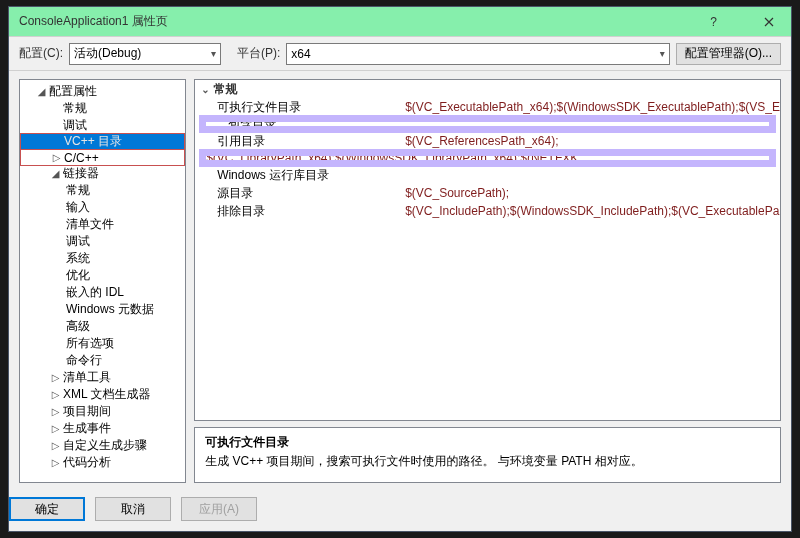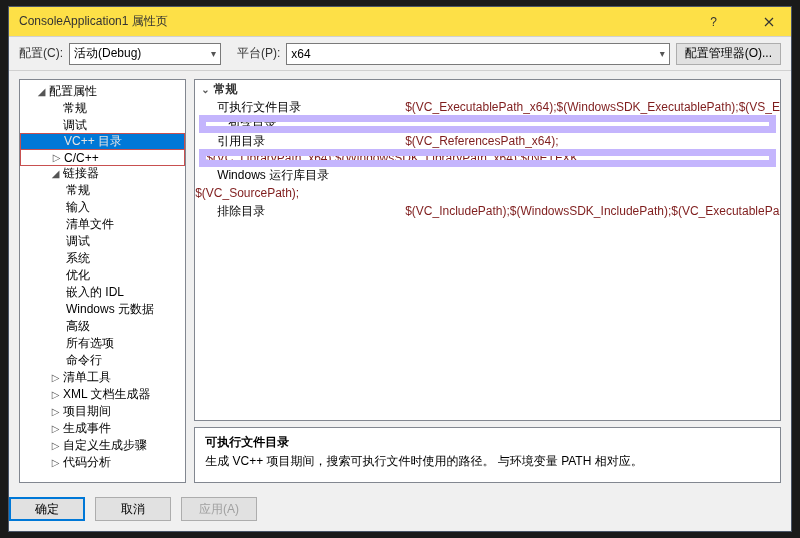--- a/index.html
+++ b/index.html
@@ -1,18 +1,18 @@
 <!DOCTYPE html>
 <html><head>
 <meta charset="utf-8">
 <style>
 * { margin: 0; padding: 0; box-sizing: border-box; font-family: "Microsoft YaHei", "Segoe UI", sans-serif; font-size: 12px; }
 body { background: #1a1a1a; width: 800px; height: 538px; overflow: hidden; }
 .dialog { position: absolute; left: 8px; top: 6px; width: 784px; height: 526px; background: #f0f0f0; border: 1px solid #4a5568; }
-.titlebar { height: 30px; background: #fde047; border-bottom: 1px solid #d0d0d0; display: flex; align-items: center; padding-left: 10px; gap: 10px; }
+.titlebar { height: 30px; background: #86efac; border-bottom: 1px solid #d0d0d0; display: flex; align-items: center; padding-left: 10px; gap: 10px; }
 .titlebar .title { flex: 1; color: #333; }
 .titlebar .btn { width: 45px; height: 30px; display: flex; align-items: center; justify-content: center; color: #333; }
 .toolbar { height: 34px; display: flex; align-items: center; padding: 0 10px; gap: 6px; border-bottom: 1px solid #d0d0d0; }
 .toolbar label { color: #333; }
 .toolbar select, .toolbar .combo { border: 1px solid #7a7a7a; background: #fff; height: 22px; padding: 0 4px; }
 .combo { display: flex; align-items: center; justify-content: space-between; }
 .combo .arrow { font-size: 10px; color: #555; }
 .toolbar .btn { border: 1px solid #adadad; background: #e1e1e1; height: 22px; padding: 0 8px; display: flex; align-items: center; justify-content: center; }
 .body { display: flex; height: 420px; }
 .tree-pane { width: 170px; border: 1px solid #828790; margin: 8px 4px 8px 10px; background: #fff; overflow: hidden; padding-top: 3px; }
@@ -171,20 +171,21 @@
             <span class="name">引用目录</span>
             <span class="val">$(VC_ReferencesPath_x64);</span>
           </div>
         <div class="grid-row boxed">
             <span class="val">$(VC_LibraryPath_x64);$(WindowsSDK_LibraryPath_x64);$(NETFXK</span>
           </div>
         <div class="grid-row">
             <span class="name">Windows 运行库目录</span>
           </div>
         <div class="grid-row">
+            <span class="name">源目录</span>
             <span class="val">$(VC_SourcePath);</span>
           </div>
         <div class="grid-row">
             <span class="name">排除目录</span>
             <span class="val">$(VC_IncludePath);$(WindowsSDK_IncludePath);$(VC_ExecutablePa</span>
           </div>
       </div>
       <div class="desc">
         <div class="dt">可执行文件目录</div>
         <div>生成 VC++ 项目期间，搜索可执行文件时使用的路径。   与环境变量 PATH 相对应。</div>

